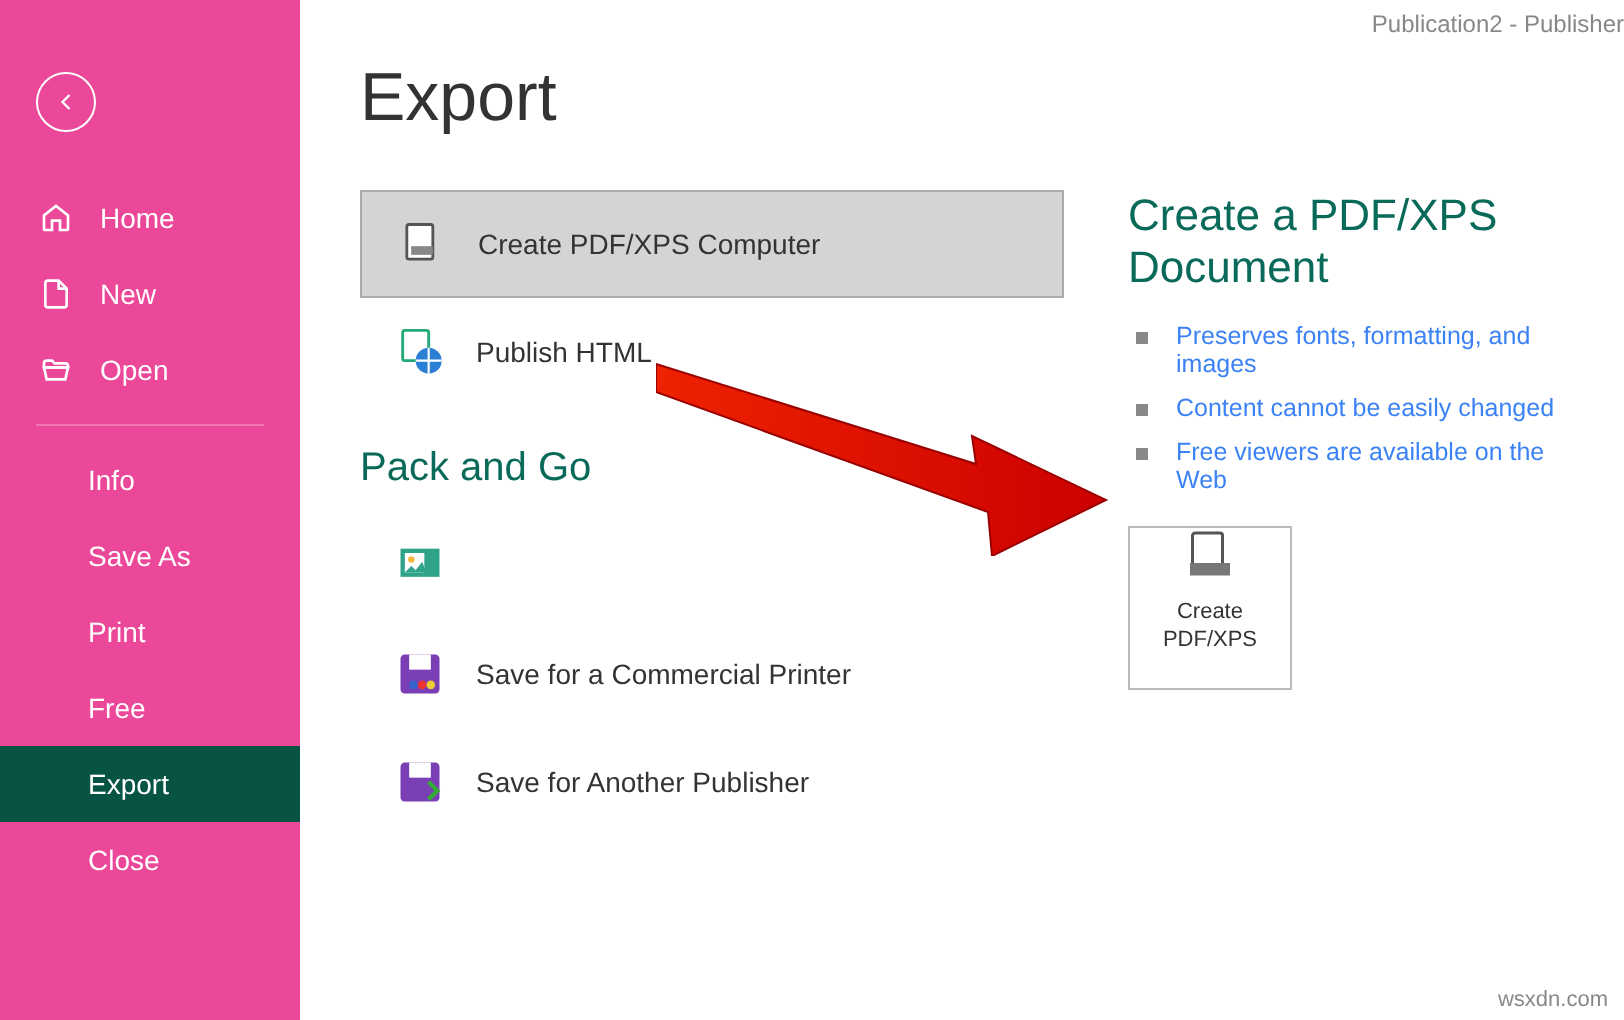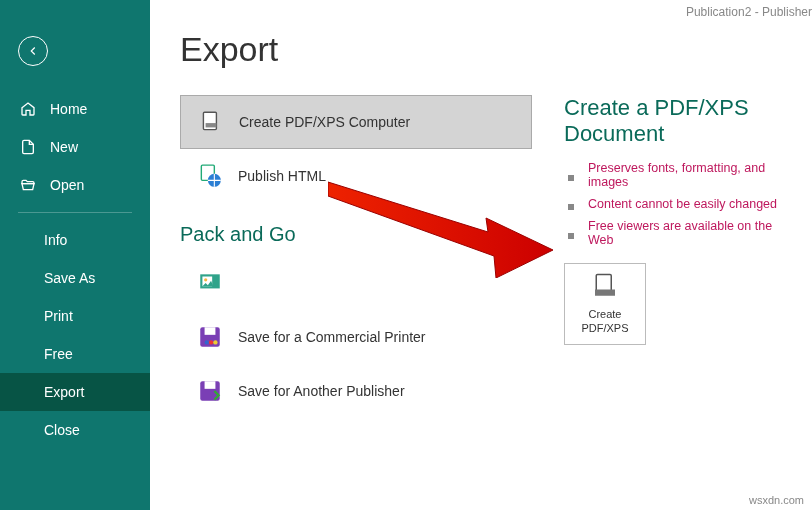--- a/index.html
+++ b/index.html
@@ -1,39 +1,39 @@
 <!DOCTYPE html>
 <html><head>
   <meta charset="utf-8">
   <style>
     * { margin: 0; padding: 0; box-sizing: border-box; font-family: "Segoe UI", sans-serif; }
     body { width: 812px; height: 510px; background: #fff; overflow: hidden; position: relative; }
     .titlebar { position: absolute; top: 0; left: 0; right: 0; height: 24px; text-align: right; font-size: 12px; color: #888; line-height: 24px; }
-    .sidebar { position: absolute; left: 0; top: 0; width: 150px; height: 510px; background: #0f766e; color: #fff; padding-top: 36px; }
+    .sidebar { position: absolute; left: 0; top: 0; width: 150px; height: 510px; background: #ec4899; color: #fff; padding-top: 36px; }
     .back-btn { width: 30px; height: 30px; border: 1px solid #fff; border-radius: 50%; margin-left: 18px; display: flex; align-items: center; justify-content: center; cursor: pointer; }
     .nav-sec { margin-top: 24px; }
     .nav-item { display: flex; align-items: center; padding: 11px 20px; font-size: 14px; cursor: pointer; }
     .nav-item.icon-item svg, .nav-item.icon-item .icon-ph { margin-right: 14px; flex-shrink: 0; }
     .nav-divider { height: 1px; background: rgba(255,255,255,0.25); margin: 8px 18px; }
     .nav-sub { padding: 11px 20px 11px 44px; font-size: 14px; cursor: pointer; }
     .nav-sub.active { background: #075445; }
     .main { position: absolute; left: 150px; top: 0; right: 0; bottom: 0; padding: 30px 30px 0 30px; }
     .page-title { font-size: 34px; font-weight: 300; color: #333; margin-bottom: 26px; }
     .content-row { display: flex; }
     .col-left { width: 352px; }
     .col-right { flex: 1; padding-left: 32px; }
     .option-row { display: flex; align-items: center; height: 54px; padding-left: 12px; cursor: pointer; }
     .option-row.selected { background: #d4d4d4; border: 1px solid #aaa; }
     .option-icon { width: 36px; display: flex; justify-content: center; }
     .option-label { font-size: 14px; color: #333; margin-left: 10px; }
     .section-head { font-size: 20px; color: #0a6a59; margin: 20px 0 10px 0; font-weight: 400; }
     .right-title { font-size: 22px; color: #0a6a59; font-weight: 400; margin-bottom: 14px; }
-    .bullet-row { display: flex; align-items: center; font-size: 12.5px; color: #be185d; margin-bottom: 8px; }
+    .bullet-row { display: flex; align-items: flex-start; font-size: 12.5px; color: #3b82f6; margin-bottom: 8px; }
     .bullet-sq { width: 6px; height: 6px; background: #888; margin: 5px 14px 0 4px; flex-shrink: 0; }
-    .create-btn { width: 82px; height: 82px; border: 1px solid #bbb; margin-top: 16px; display: flex; flex-direction: column; align-items: center; justify-content: center; cursor: pointer; }
+    .create-btn { width: 82px; height: 82px; border: 1px solid #bbb; margin-top: 16px; display: flex; flex-direction: column; align-items: center; justify-content: flex-start; cursor: pointer; }
     .create-btn .cap { font-size: 11px; color: #333; text-align: center; line-height: 1.25; margin-top: 6px; }
     .arrow-overlay { position: absolute; pointer-events: none; }
     .watermark { position: absolute; right: 8px; bottom: 4px; font-size: 11px; color: #888; }
   </style>
 </head>
 <body>
 
 <div class="titlebar">
   <span>Publication2  -  Publisher</span>
 </div>

